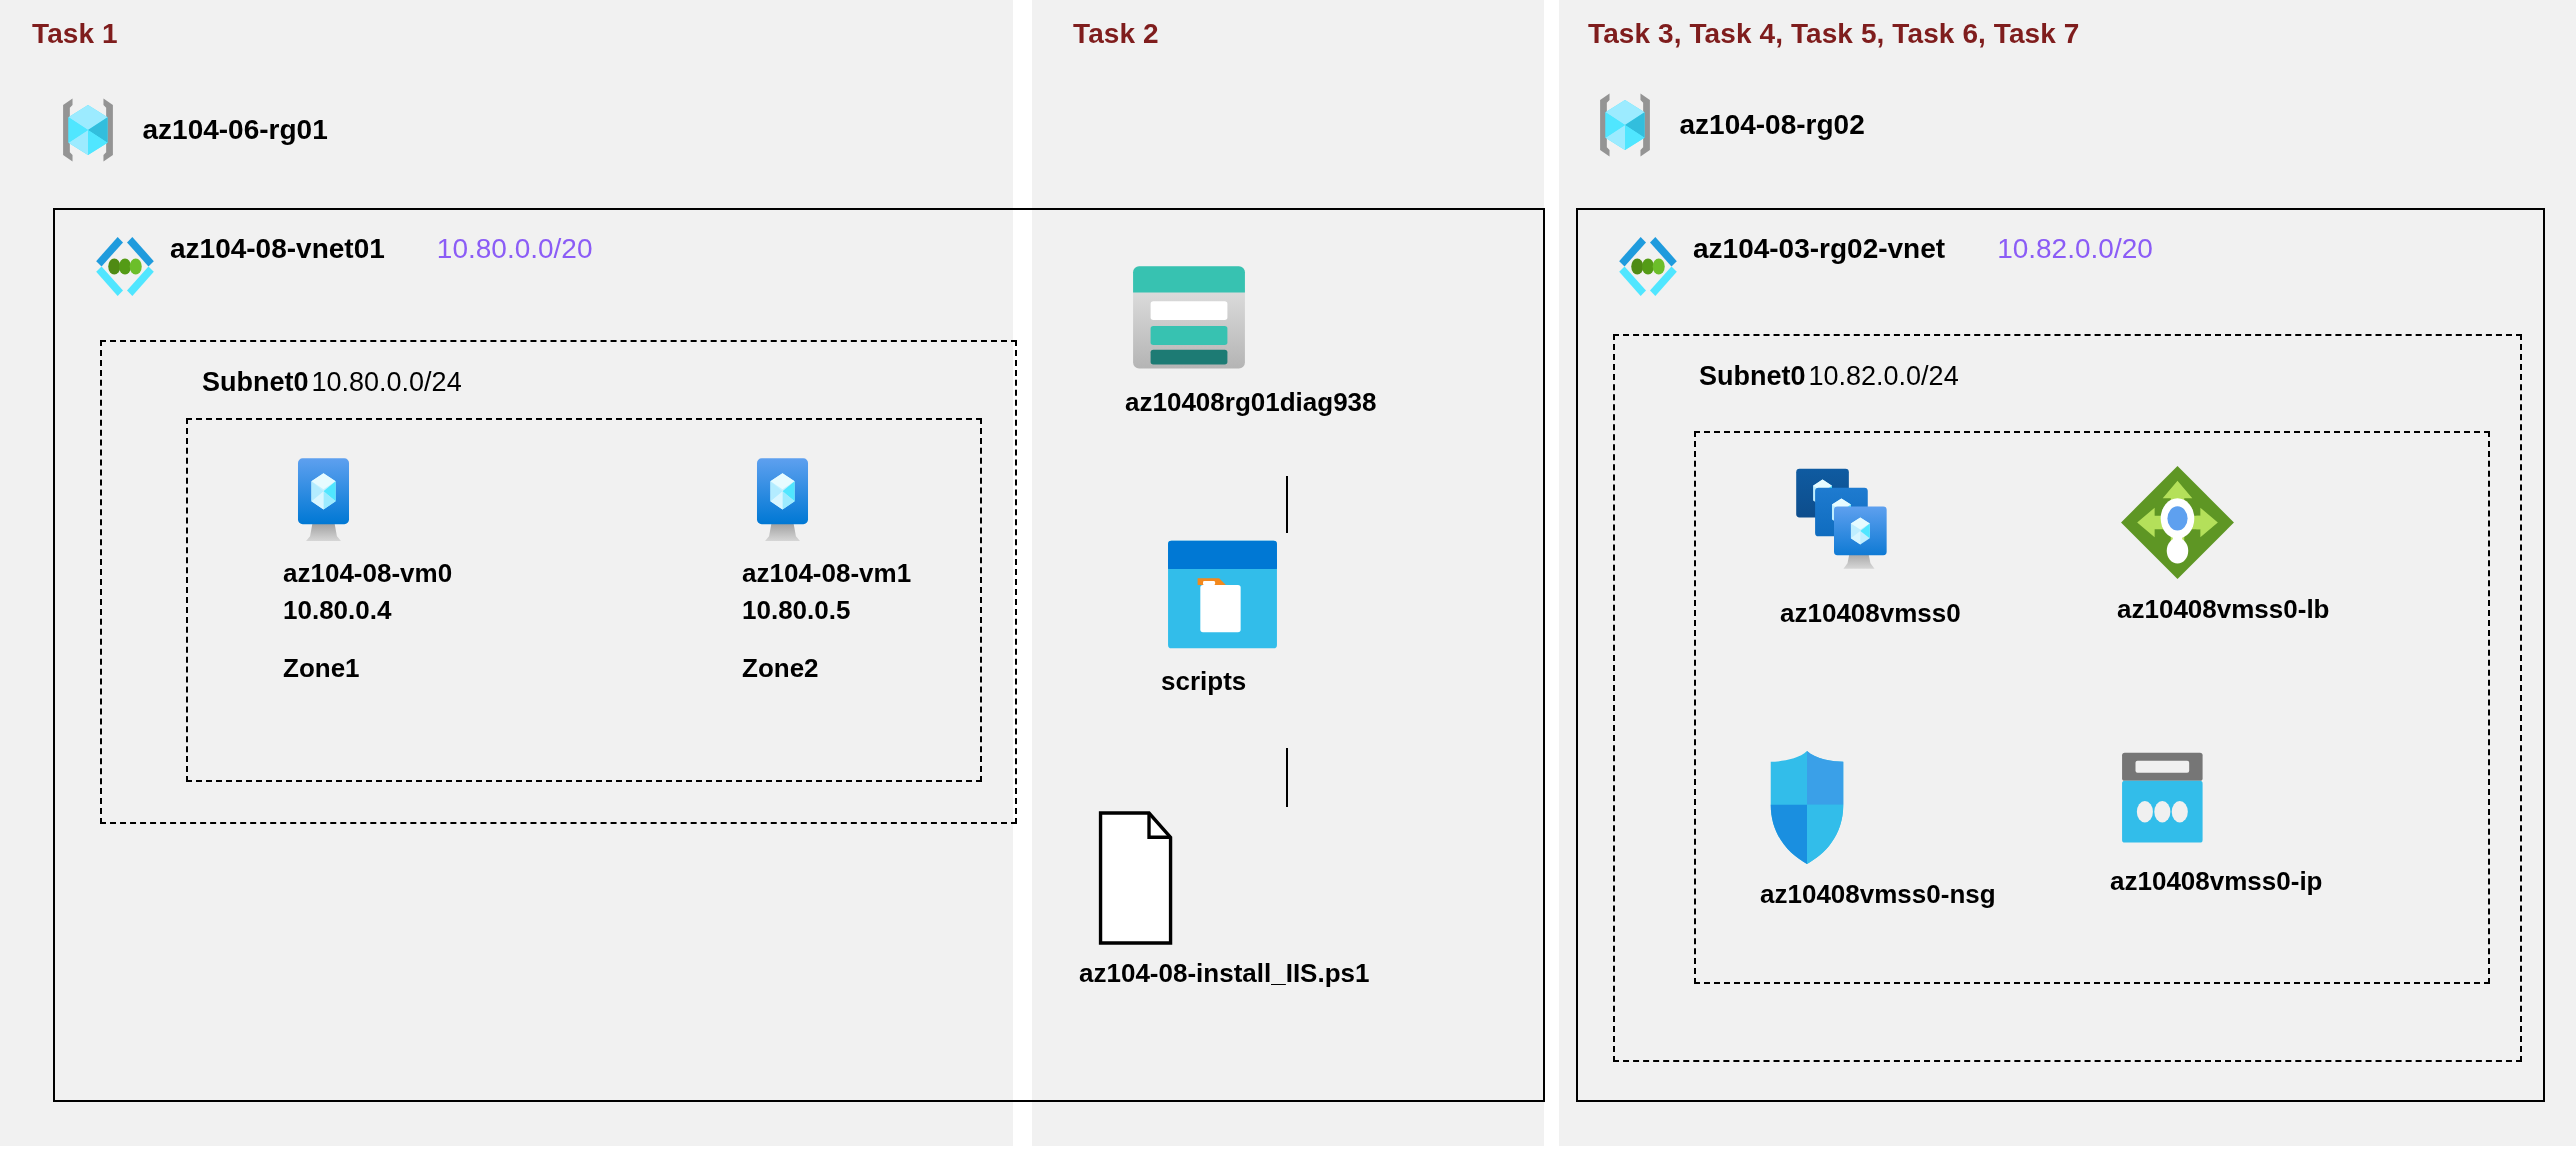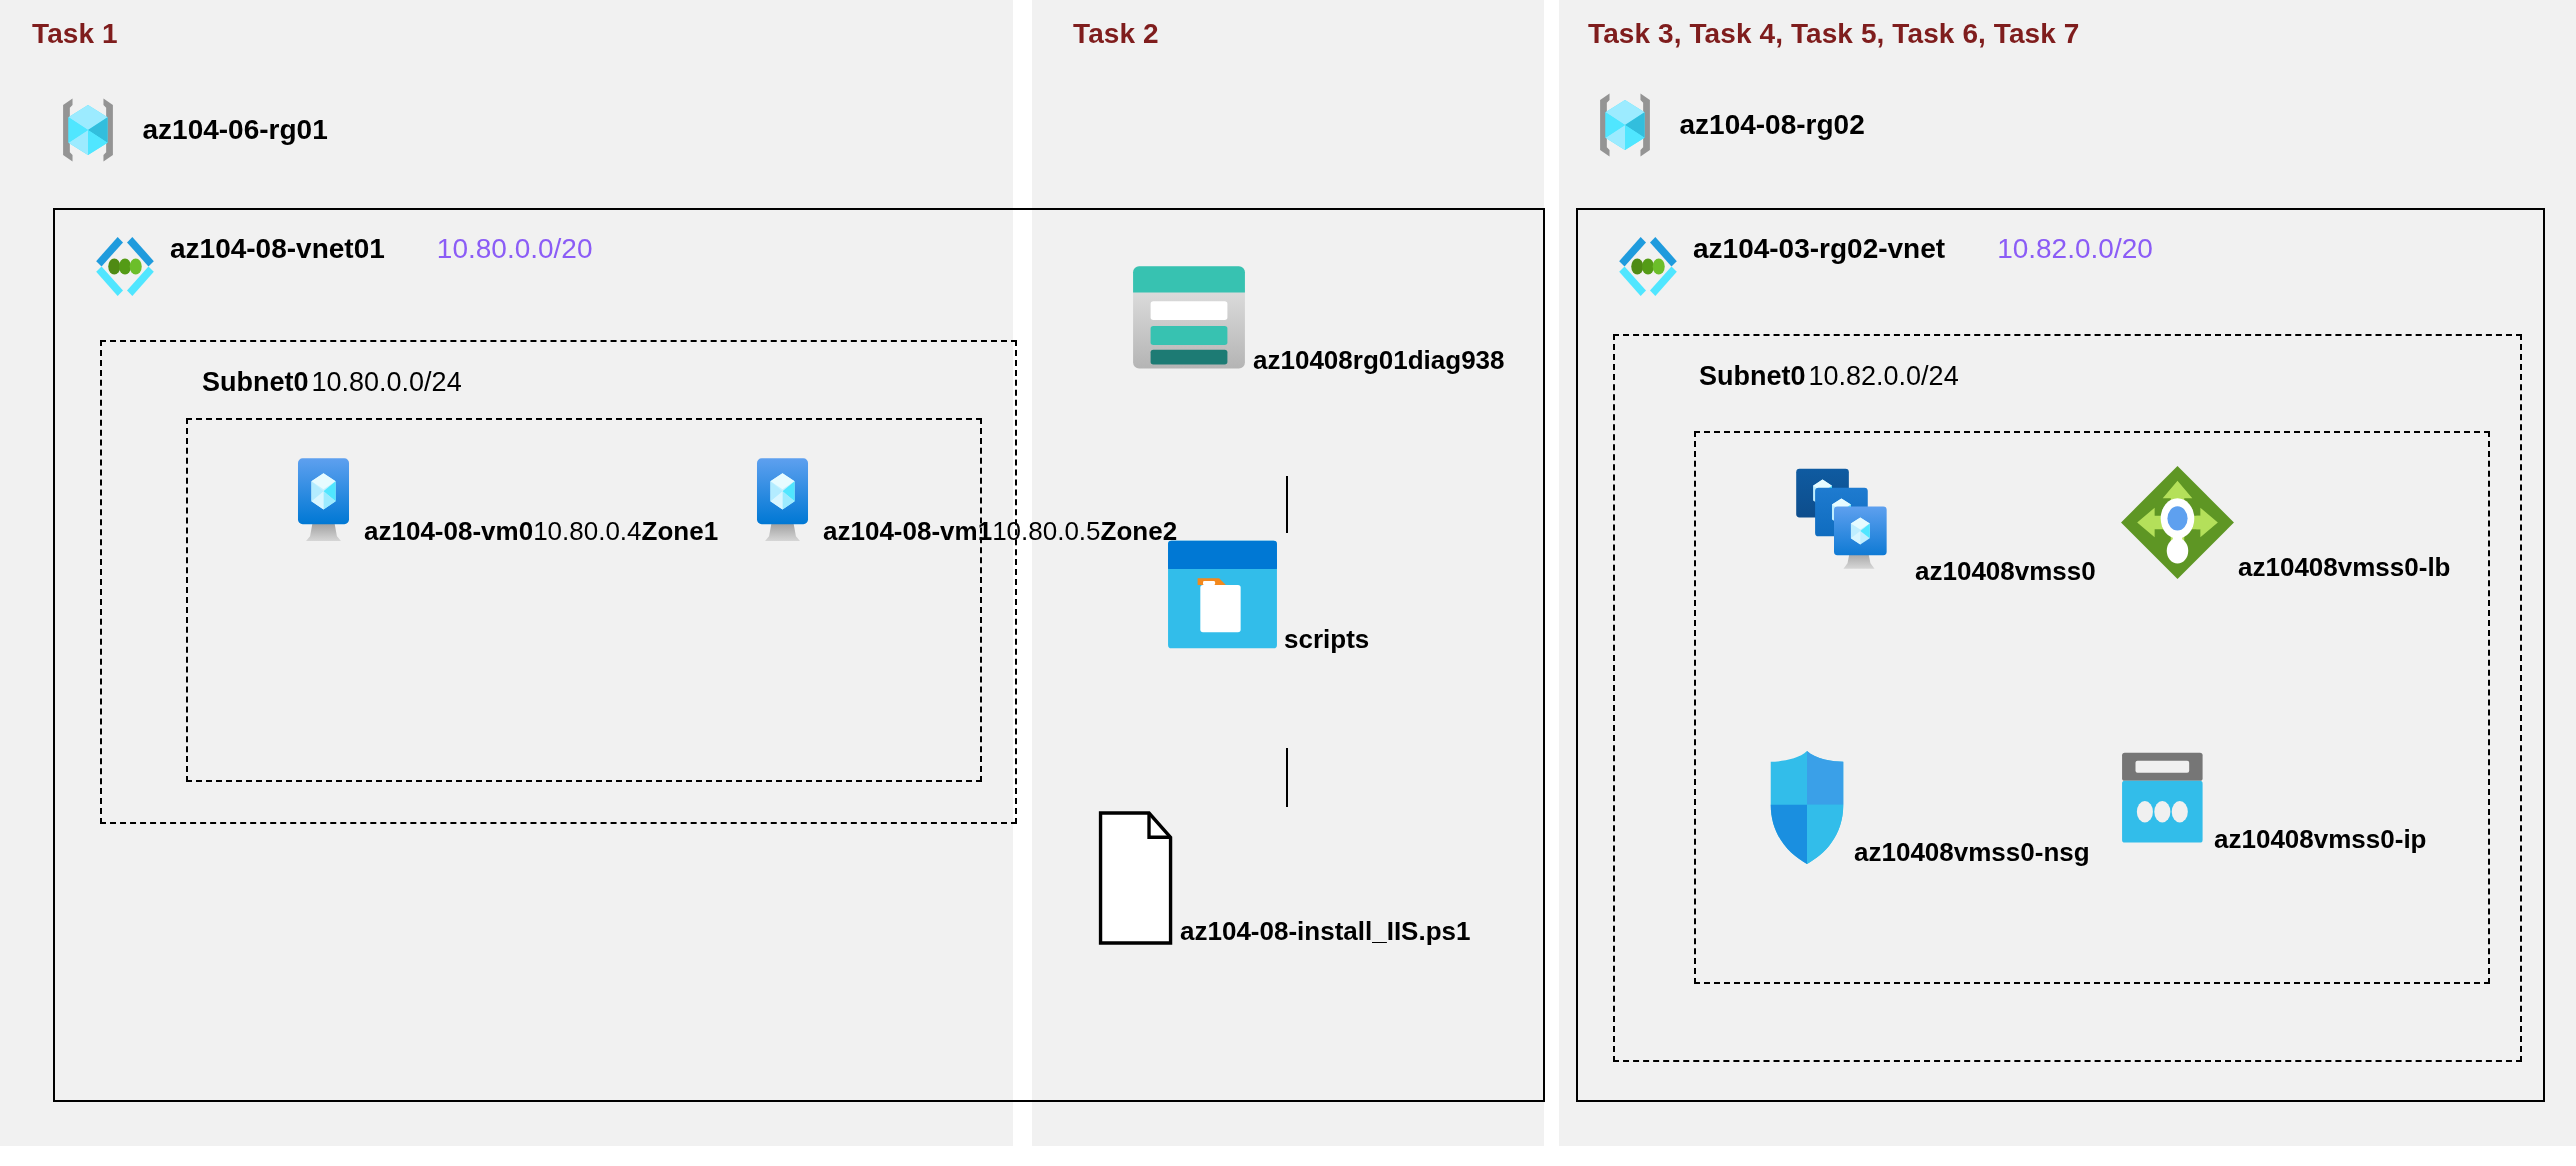--- a/index.html
+++ b/index.html
@@ -15,23 +15,23 @@
   .rg-row{position:absolute;display:flex;align-items:center;gap:17.5px;}
   .rg-name{font-size:28px;font-weight:bold;color:#000;white-space:nowrap;}
   .vnet-box{position:absolute;border:2.7px solid #000;background:transparent;box-sizing:border-box;}
   .vnet-head{position:absolute;display:flex;align-items:flex-start;gap:8px;white-space:nowrap;}
   .vnet-name{font-size:28px;font-weight:bold;color:#000;}
   .vnet-cidr{font-size:28px;font-weight:normal;color:#8b5cf6;margin-left:44px;}
   .dashed{position:absolute;border:2.7px dashed #000;box-sizing:border-box;}
   .subnet-label{position:absolute;white-space:nowrap;}
   .subnet-name{font-size:27px;font-weight:bold;color:#000;}
   .subnet-cidr{font-size:27px;font-weight:normal;color:#000;}
-  .node{position:absolute;display:flex;flex-direction:row;align-items:flex-end;}
+  .node{position:absolute;display:flex;flex-direction:column;align-items:flex-start;}
   .node-label{font-size:26px;font-weight:bold;color:#000;white-space:nowrap;margin-top:10.8px;text-align:center;}
-  .node-sub{font-size:26px;font-weight:normal;color:#000;white-space:nowrap;margin-top:6.7px;text-align:center;}
+  .node-sub{font-size:26px;font-weight:bold;color:#000;white-space:nowrap;margin-top:6.7px;text-align:center;}
   .node-zone{font-size:26px;font-weight:bold;color:#000;white-space:nowrap;margin-top:27px;text-align:center;}
   .connector{position:absolute;width:2px;background:#000;}
   svg{display:block;}
 </style>
 </head>
 <body>
 
 <div class="panel" style="left:0px;top:0px;width:1013px;height:1146px;"></div>
 <div class="panel" style="left:1032px;top:0px;width:512px;height:1146px;"></div>
 <div class="panel" style="left:1559px;top:0px;width:1017px;height:1146px;"></div>

